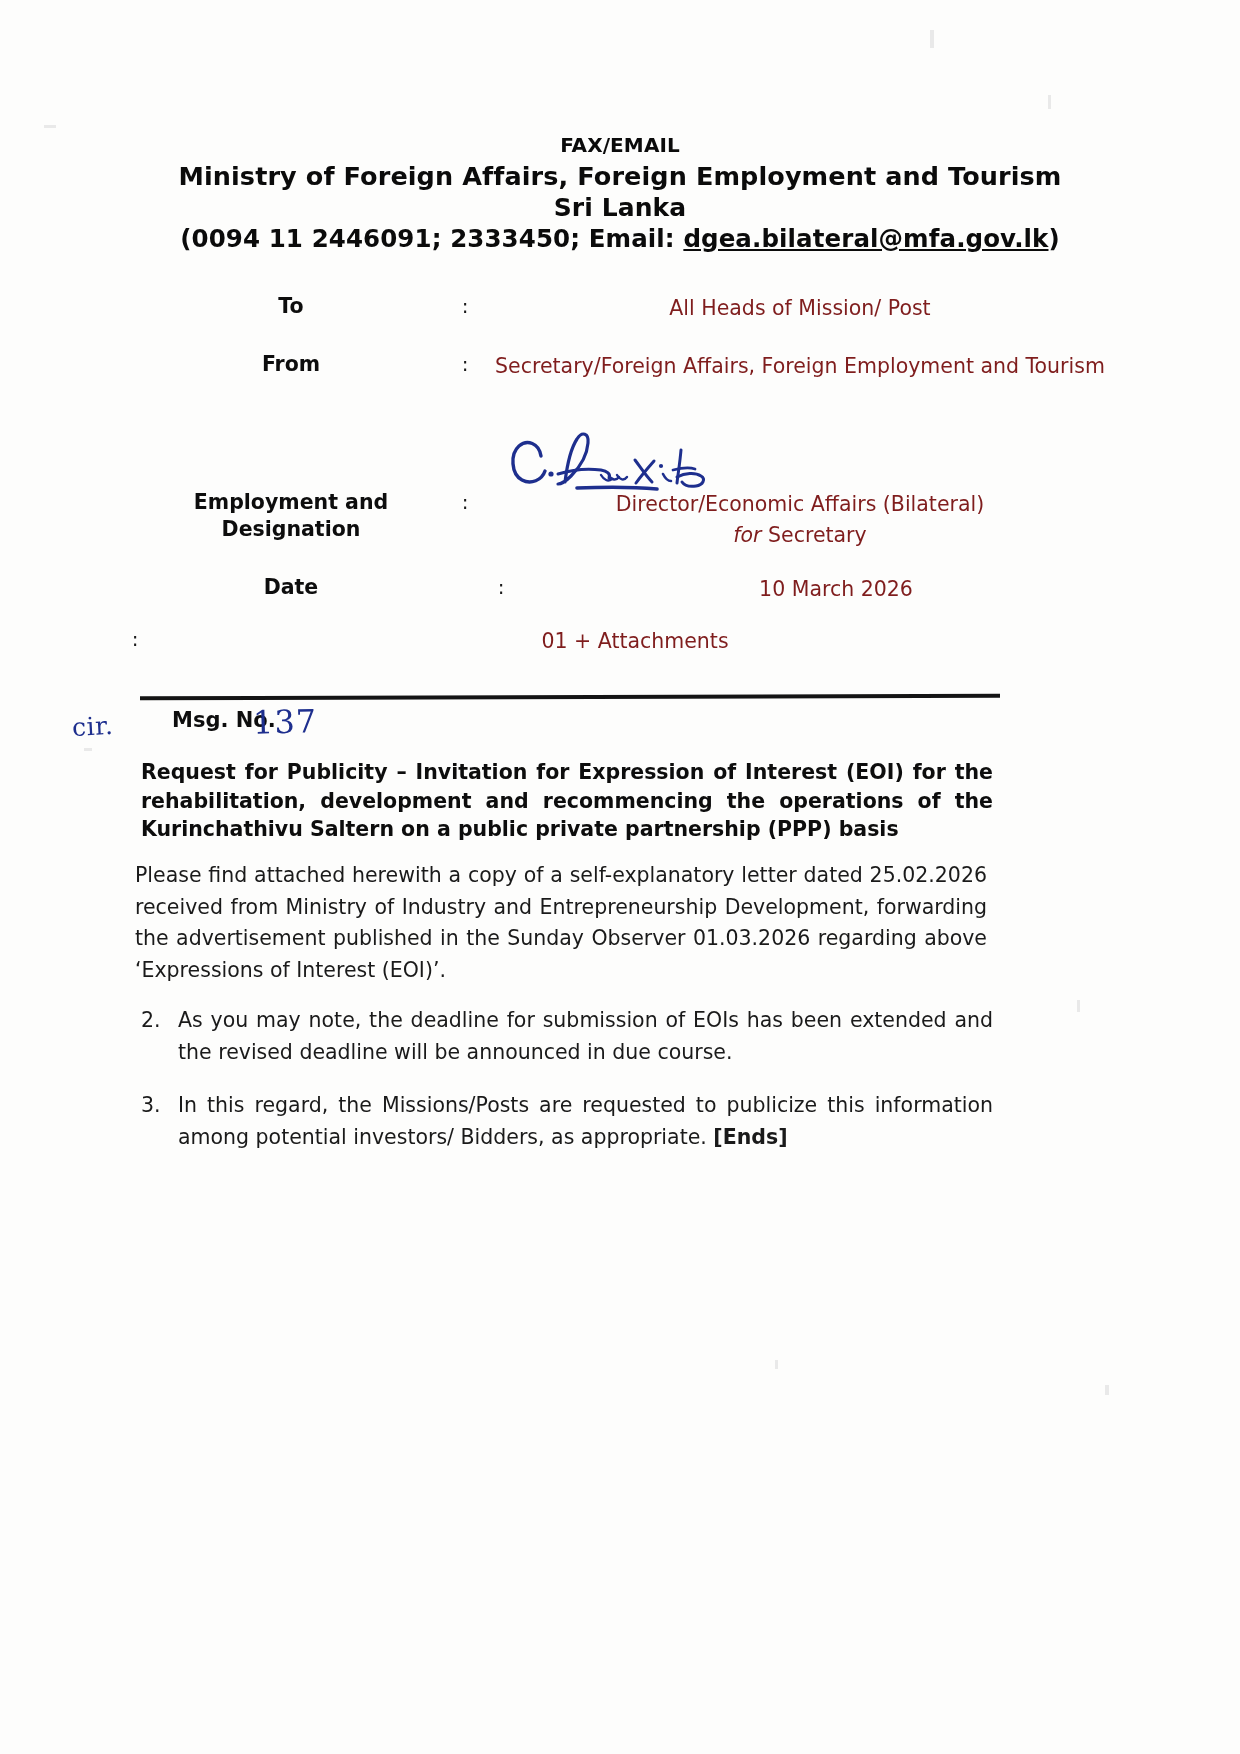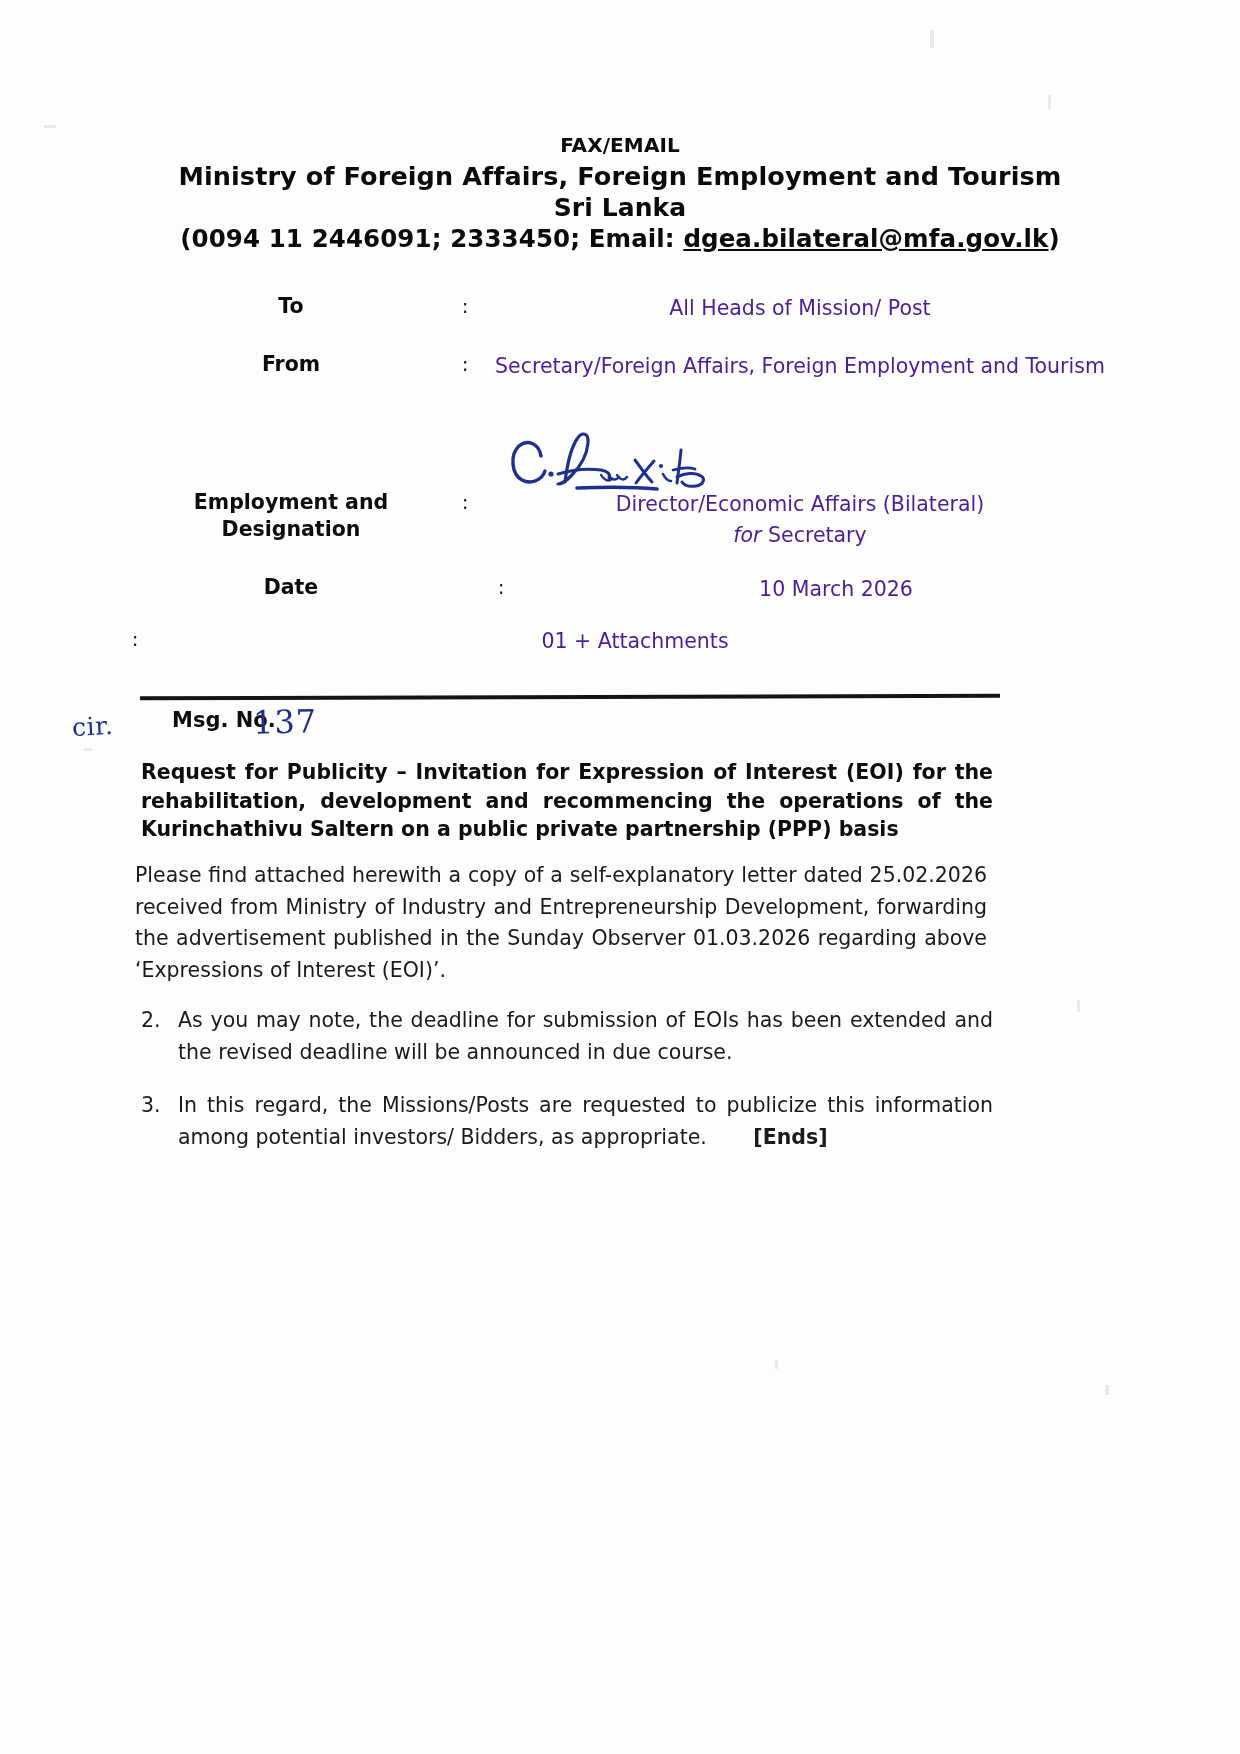--- a/index.html
+++ b/index.html
@@ -95,21 +95,21 @@
     width: 18px;
     flex: 0 0 18px;
     font-size: 20px;
     line-height: 27px;
     color: #1a1a1a;
   }
   .row .value {
     flex: 1 1 auto;
     font-size: 20.5px;
     line-height: 31px;
-    color: #4c1d95;
+    color: #7f1d1d;
     font-weight: 400;
   }
   #row-to    { top: 0px; }
   #row-from  { top: 58px; }
   #row-sign  { top: 196px; }
   #row-date  { top: 281px; gap: 36px; }
   #row-pages { top: 333px; }
 
   #row-pages .label { width: 352px; flex: 0 0 352px; }
 
@@ -219,21 +219,20 @@
   }
   .num-para .txt {
     flex: 1 1 auto;
     text-align: justify;
   }
   #para-2 { top: 1005px; }
   #para-3 { top: 1090px; }
 
   .ends {
     font-weight: bold;
-    margin-left: 40px;
   }
 </style>
 </head>
 <body>
 
 <div class="page">
 
   <div class="speck" style="left:930px;top:30px;width:4px;height:18px;"></div>
   <div class="speck" style="left:1048px;top:95px;width:3px;height:14px;"></div>
   <div class="speck" style="left:44px;top:125px;width:12px;height:3px;"></div>

